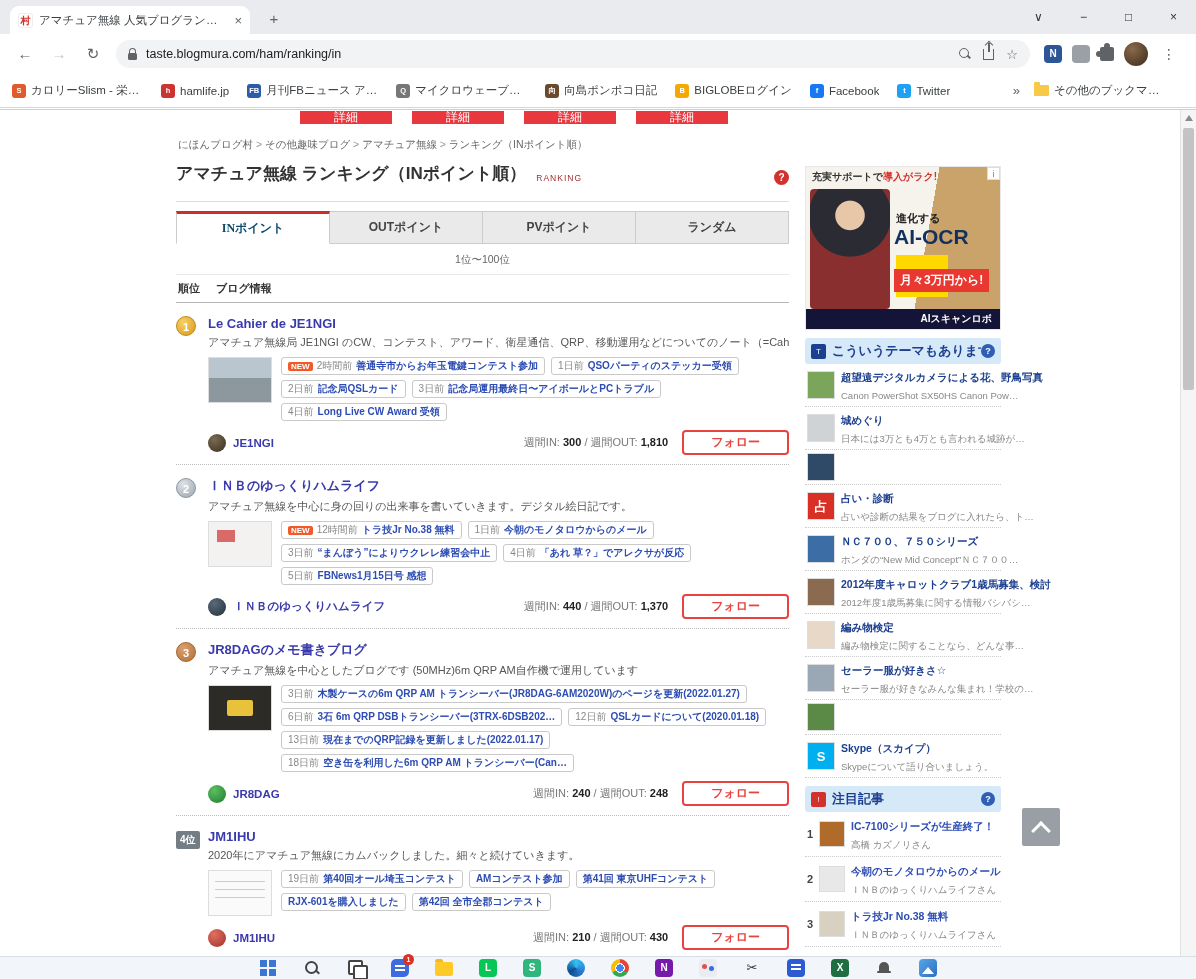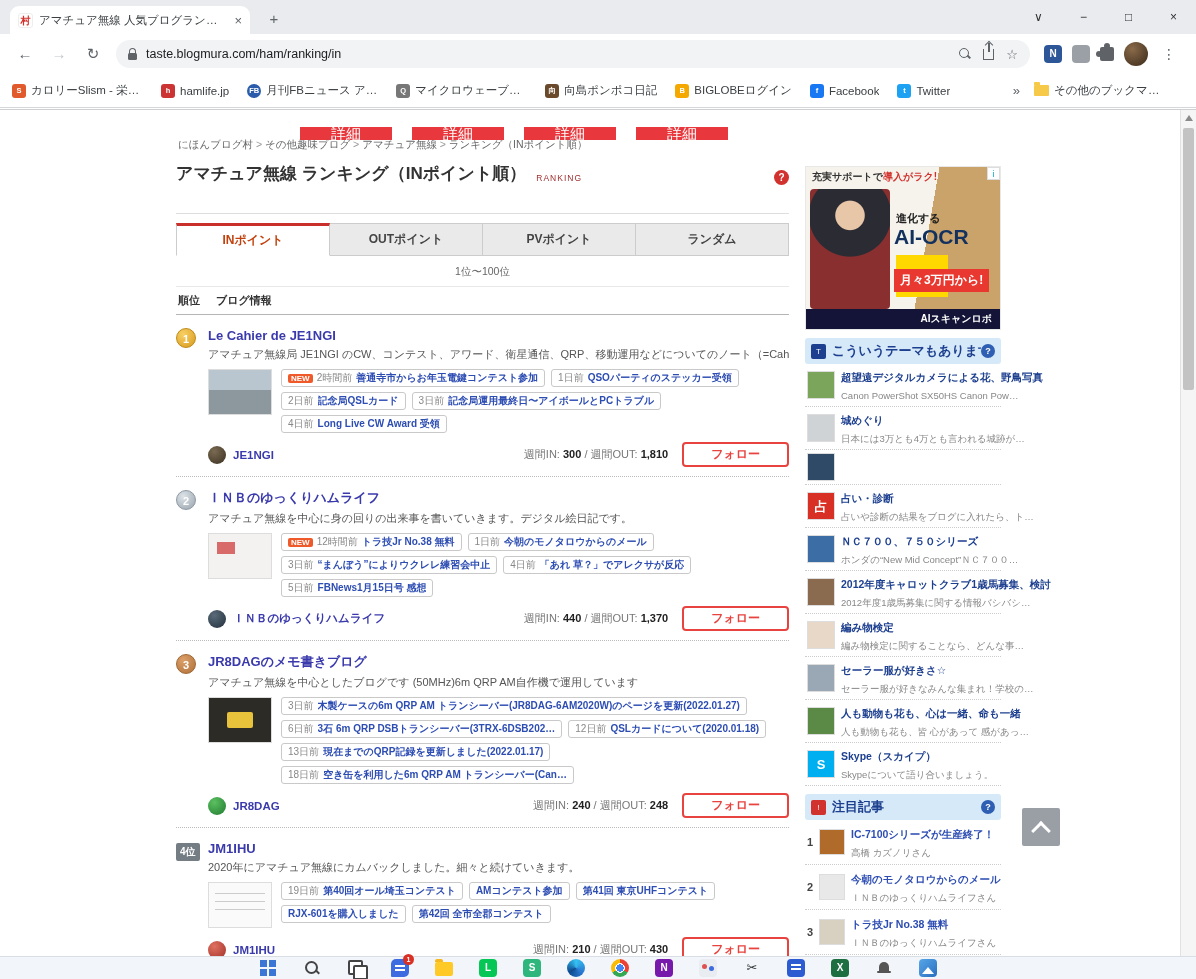--- a/index.html
+++ b/index.html
@@ -43,34 +43,34 @@
   .bm{display:flex;align-items:center;margin-right:18px;flex:none;}
   .bm-ic{width:14px;height:14px;border-radius:3px;color:#fff;font-size:7.5px;font-weight:bold;text-align:center;line-height:14px;flex:none;}
   .bm-label{font-size:11.5px;color:#3c4043;margin-left:5px;max-width:112px;white-space:nowrap;overflow:hidden;text-overflow:ellipsis;}
   .bm-spacer{flex:1;}
   .chev2{font-size:13px;color:#5f6368;margin-right:14px;}
   .folder-ic{width:15px;height:11px;background:#f7c948;border-radius:1px;position:relative;flex:none;}
   .folder-ic::before{content:"";position:absolute;left:0;top:-3px;width:6px;height:3px;background:#f7c948;border-radius:1px 1px 0 0;}
   
   .pagearea{position:absolute;top:109px;left:0;right:0;bottom:23px;background:#fff;overflow:hidden;border-top:1px solid #cfcfcf;}
   .adstrip{position:absolute;top:1px;left:300px;display:flex;gap:20px;}
-  .adbtn{background:#e8383d;color:#fff;font-size:15px;width:92px;text-align:center;line-height:13px;height:13px;margin-top:16px;}
+  .adbtn{background:#e8383d;color:#fff;font-size:12px;width:92px;text-align:center;line-height:13px;height:13px;}
   .breadcrumb{position:absolute;top:28px;left:178px;font-size:10.5px;color:#777;white-space:nowrap;}
   .bc-item{color:#666;}
   .bc-item:not(:last-of-type)::after{content:" > ";color:#999;}
   .main{position:absolute;left:176px;top:52px;width:613px;}
-  .title-row{display:flex;align-items:flex-end;border-bottom:1px solid #dedede;padding-bottom:28px;}
+  .title-row{display:flex;align-items:flex-end;border-bottom:1px solid #dedede;padding-bottom:16px;}
   .page-title{font-size:17px;font-weight:bold;color:#333;margin:0;}
   .ranking-tag{font-size:8.5px;color:#a03030;margin-left:10px;letter-spacing:1px;margin-bottom:2px;}
   .help-red{margin-left:auto;width:15px;height:15px;border-radius:50%;background:#d2322d;color:#fff;font-size:10px;line-height:15px;text-align:center;font-weight:bold;}
   .ptabs{display:flex;margin-top:9px;}
   .ptab{flex:1;height:33px;line-height:31px;text-align:center;font-size:12px;font-weight:bold;background:#eaeaea;
     border:1px solid #ccc;border-left:none;color:#444;}
   .ptab:first-child{border-left:1px solid #ccc;}
-  .ptab.active{background:#fff;border-top:3px solid #c9302c;border-bottom:1px solid #fff;color:#c2410c;line-height:28px;}
+  .ptab.active{background:#fff;border-top:3px solid #c9302c;border-bottom:1px solid #fff;color:#0c4a6e;line-height:28px;font-family:Liberation Serif, serif;}
   .range{text-align:center;font-size:10.5px;color:#666;padding:9px 0 7px;}
   .listhead{border-top:1px solid #e8e8e8;border-bottom:1px solid #b5b5b5;padding:6px 2px;font-size:11px;font-weight:bold;color:#333;display:flex;gap:16px;}
   .entry{display:flex;padding:11px 0 9px;border-bottom:1px dotted #bbb;}
   .rank-col{width:32px;flex:none;padding-top:2px;}
   .medal{position:relative;width:20px;height:20px;border-radius:50%;color:#fff;font-size:11px;font-weight:bold;text-align:center;line-height:20px;}
   .medal::after{content:"";position:absolute;left:5px;top:17px;width:10px;height:8px;clip-path:polygon(0 0,100% 0,100% 100%,50% 55%,0 100%);z-index:-1;}
   .m-gold{background:radial-gradient(circle at 35% 30%,#f8d064,#d79a1e);border:1px solid #c08a18;}
   .m-gold::after{background:#d9a22b;}
   .m-silver{background:radial-gradient(circle at 35% 30%,#dde3e8,#9aa4ae);border:1px solid #8d98a2;color:#fff;}
   .m-silver::after{background:#a5afb8;}
@@ -222,21 +222,21 @@
         <span class="bm-ic" style="background: rgb(224, 90, 43);">S</span>
         <span class="bm-label">カロリーSlism - 栄養…</span>
       </span>
 
       <span class="bm">
         <span class="bm-ic" style="background: rgb(204, 51, 51);">h</span>
         <span class="bm-label">hamlife.jp</span>
       </span>
 
       <span class="bm">
-        <span class="bm-ic" style="background: rgb(42, 92, 170); border-radius: 7px;">FB</span>
+        <span class="bm-ic" style="background: rgb(42, 92, 170);">FB</span>
         <span class="bm-label">月刊FBニュース アマ…</span>
       </span>
 
       <span class="bm">
         <span class="bm-ic" style="background: rgb(119, 119, 119);">Q</span>
         <span class="bm-label">マイクロウェーブ山口 -…</span>
       </span>
 
       <span class="bm">
         <span class="bm-ic" style="background: rgb(106, 74, 42);">向</span>
@@ -604,24 +604,20 @@
         <div class="side-item">
           <span class="side-thumb" style="background: rgb(154, 168, 182);"></span>
           <span class="side-text">
             <span class="side-title">セーラー服が好きさ☆</span>
             <span class="side-desc">セーラー服が好きなみんな集まれ！学校の…</span>
           </span>
         </div>
 
         <div class="side-item">
           <span class="side-thumb" style="background: rgb(90, 138, 70);"></span>
-          <span class="side-text">
-            <span class="side-title">人も動物も花も、心は一緒、命も一緒</span>
-            <span class="side-desc">人も動物も花も、皆 心があって 感があっ…</span>
-          </span>
         </div>
 
         <div class="side-item">
           <span class="side-thumb" style="background: rgb(0, 175, 240);"><span>S</span></span>
           <span class="side-text">
             <span class="side-title">Skype（スカイプ）</span>
             <span class="side-desc">Skypeについて語り合いましょう。</span>
           </span>
         </div>
 

